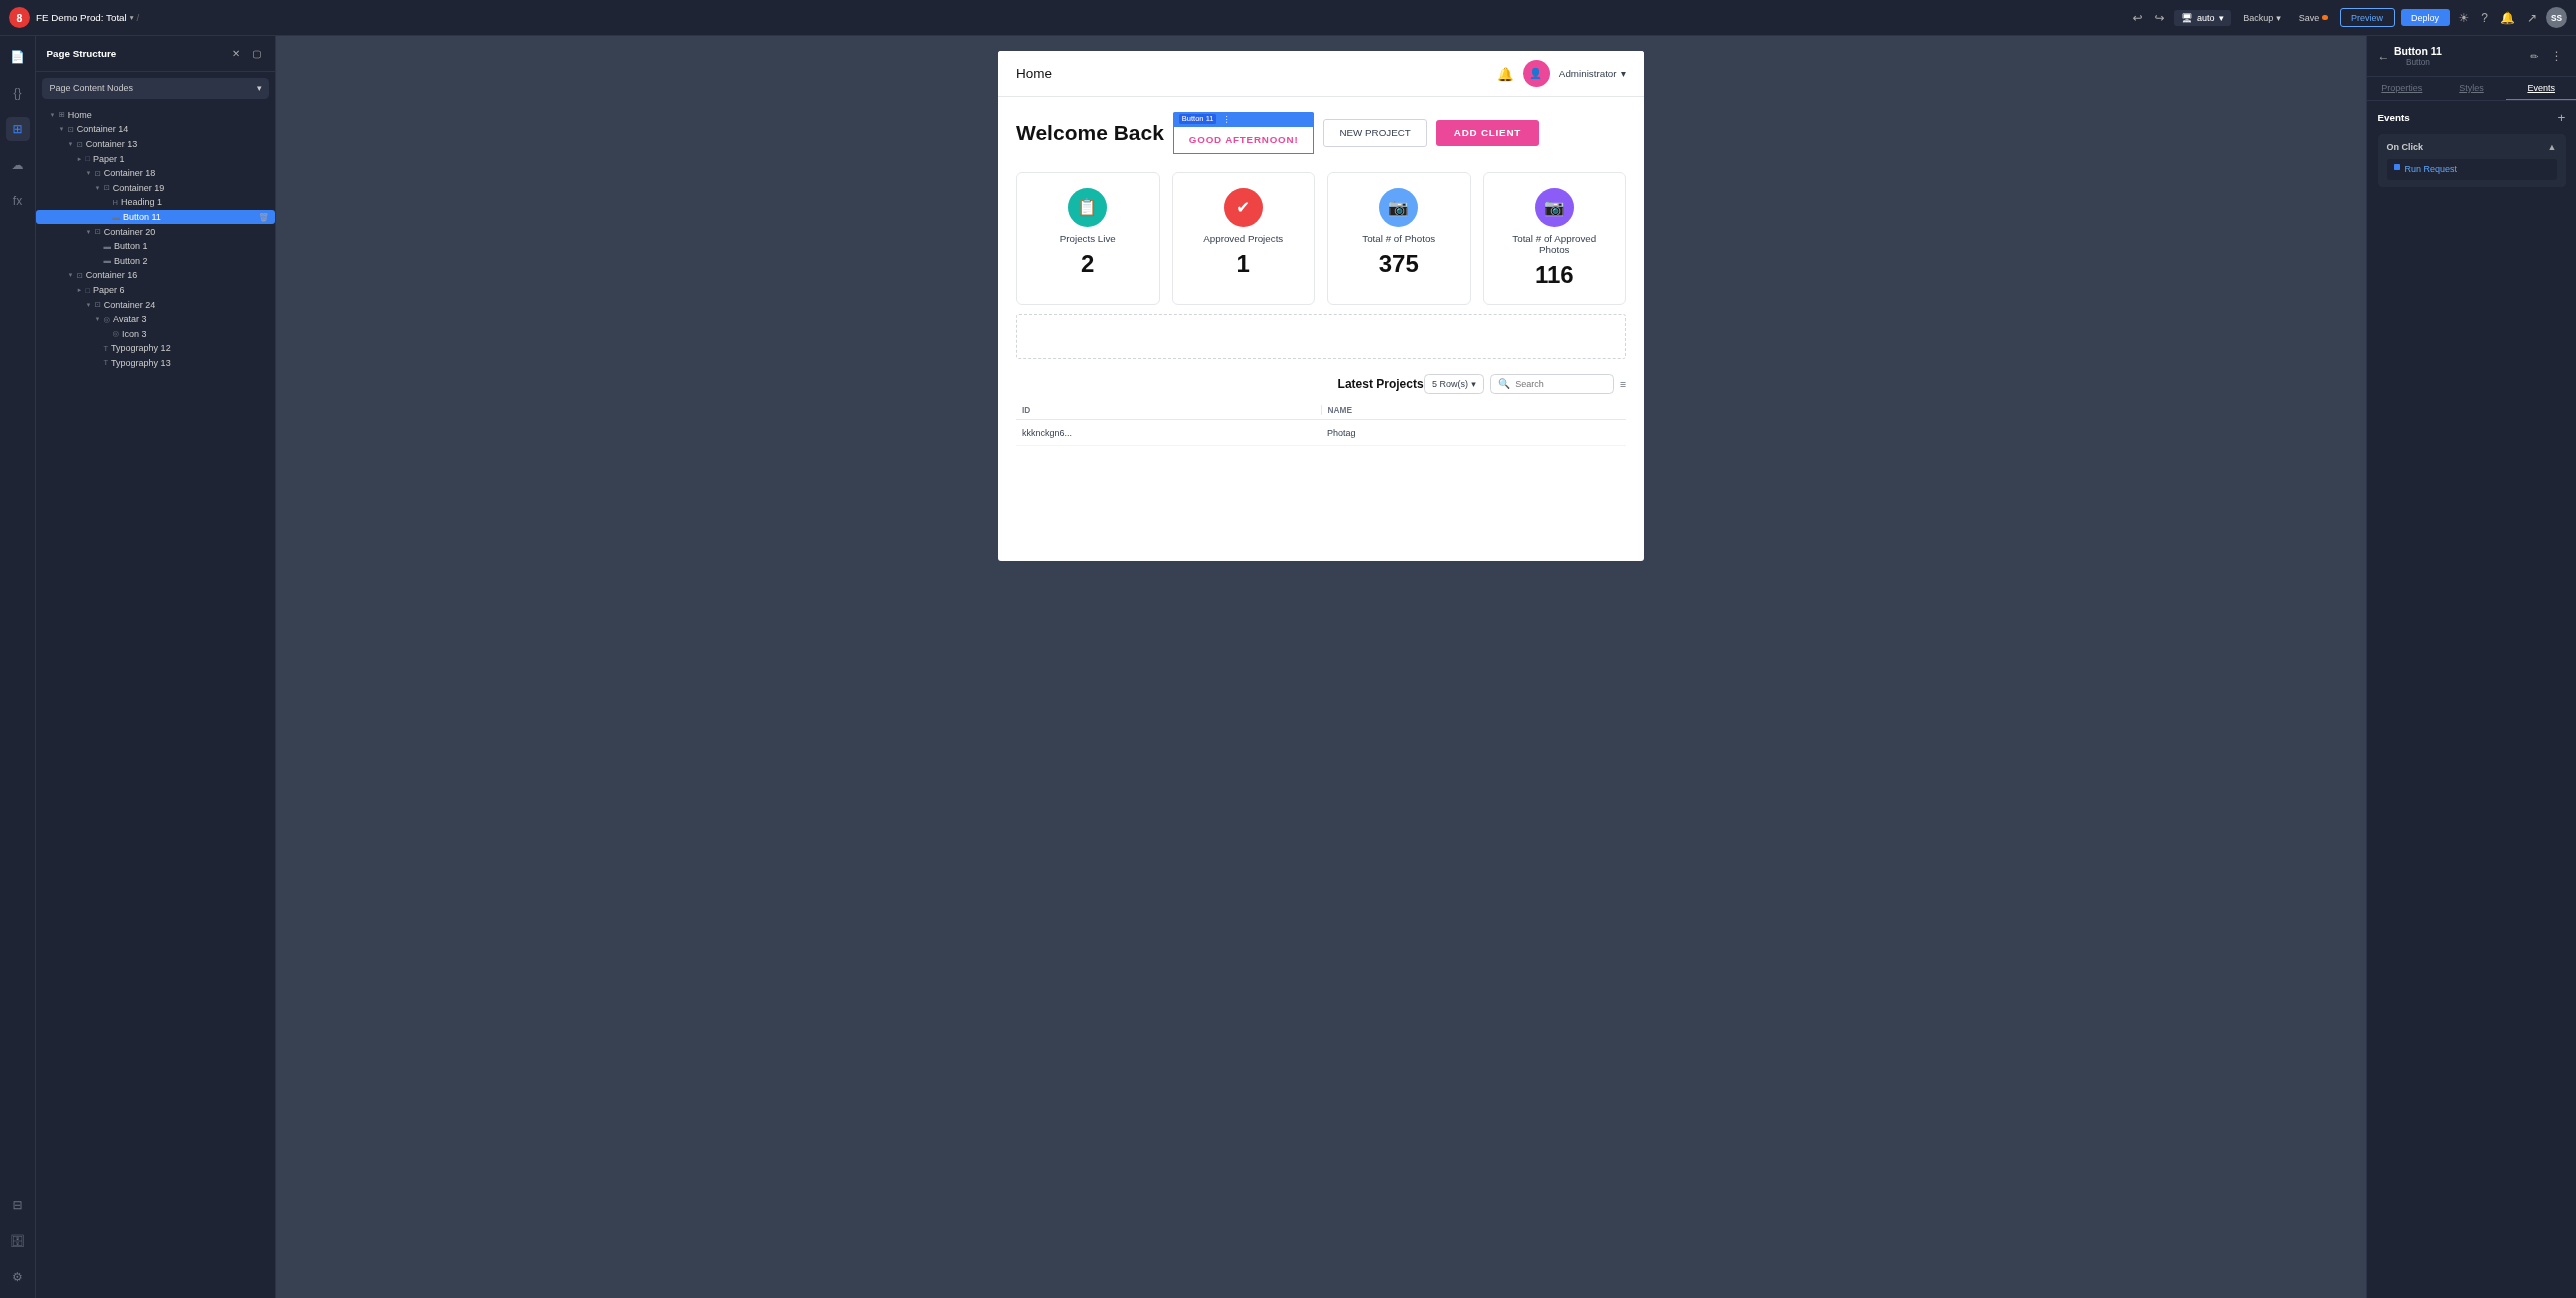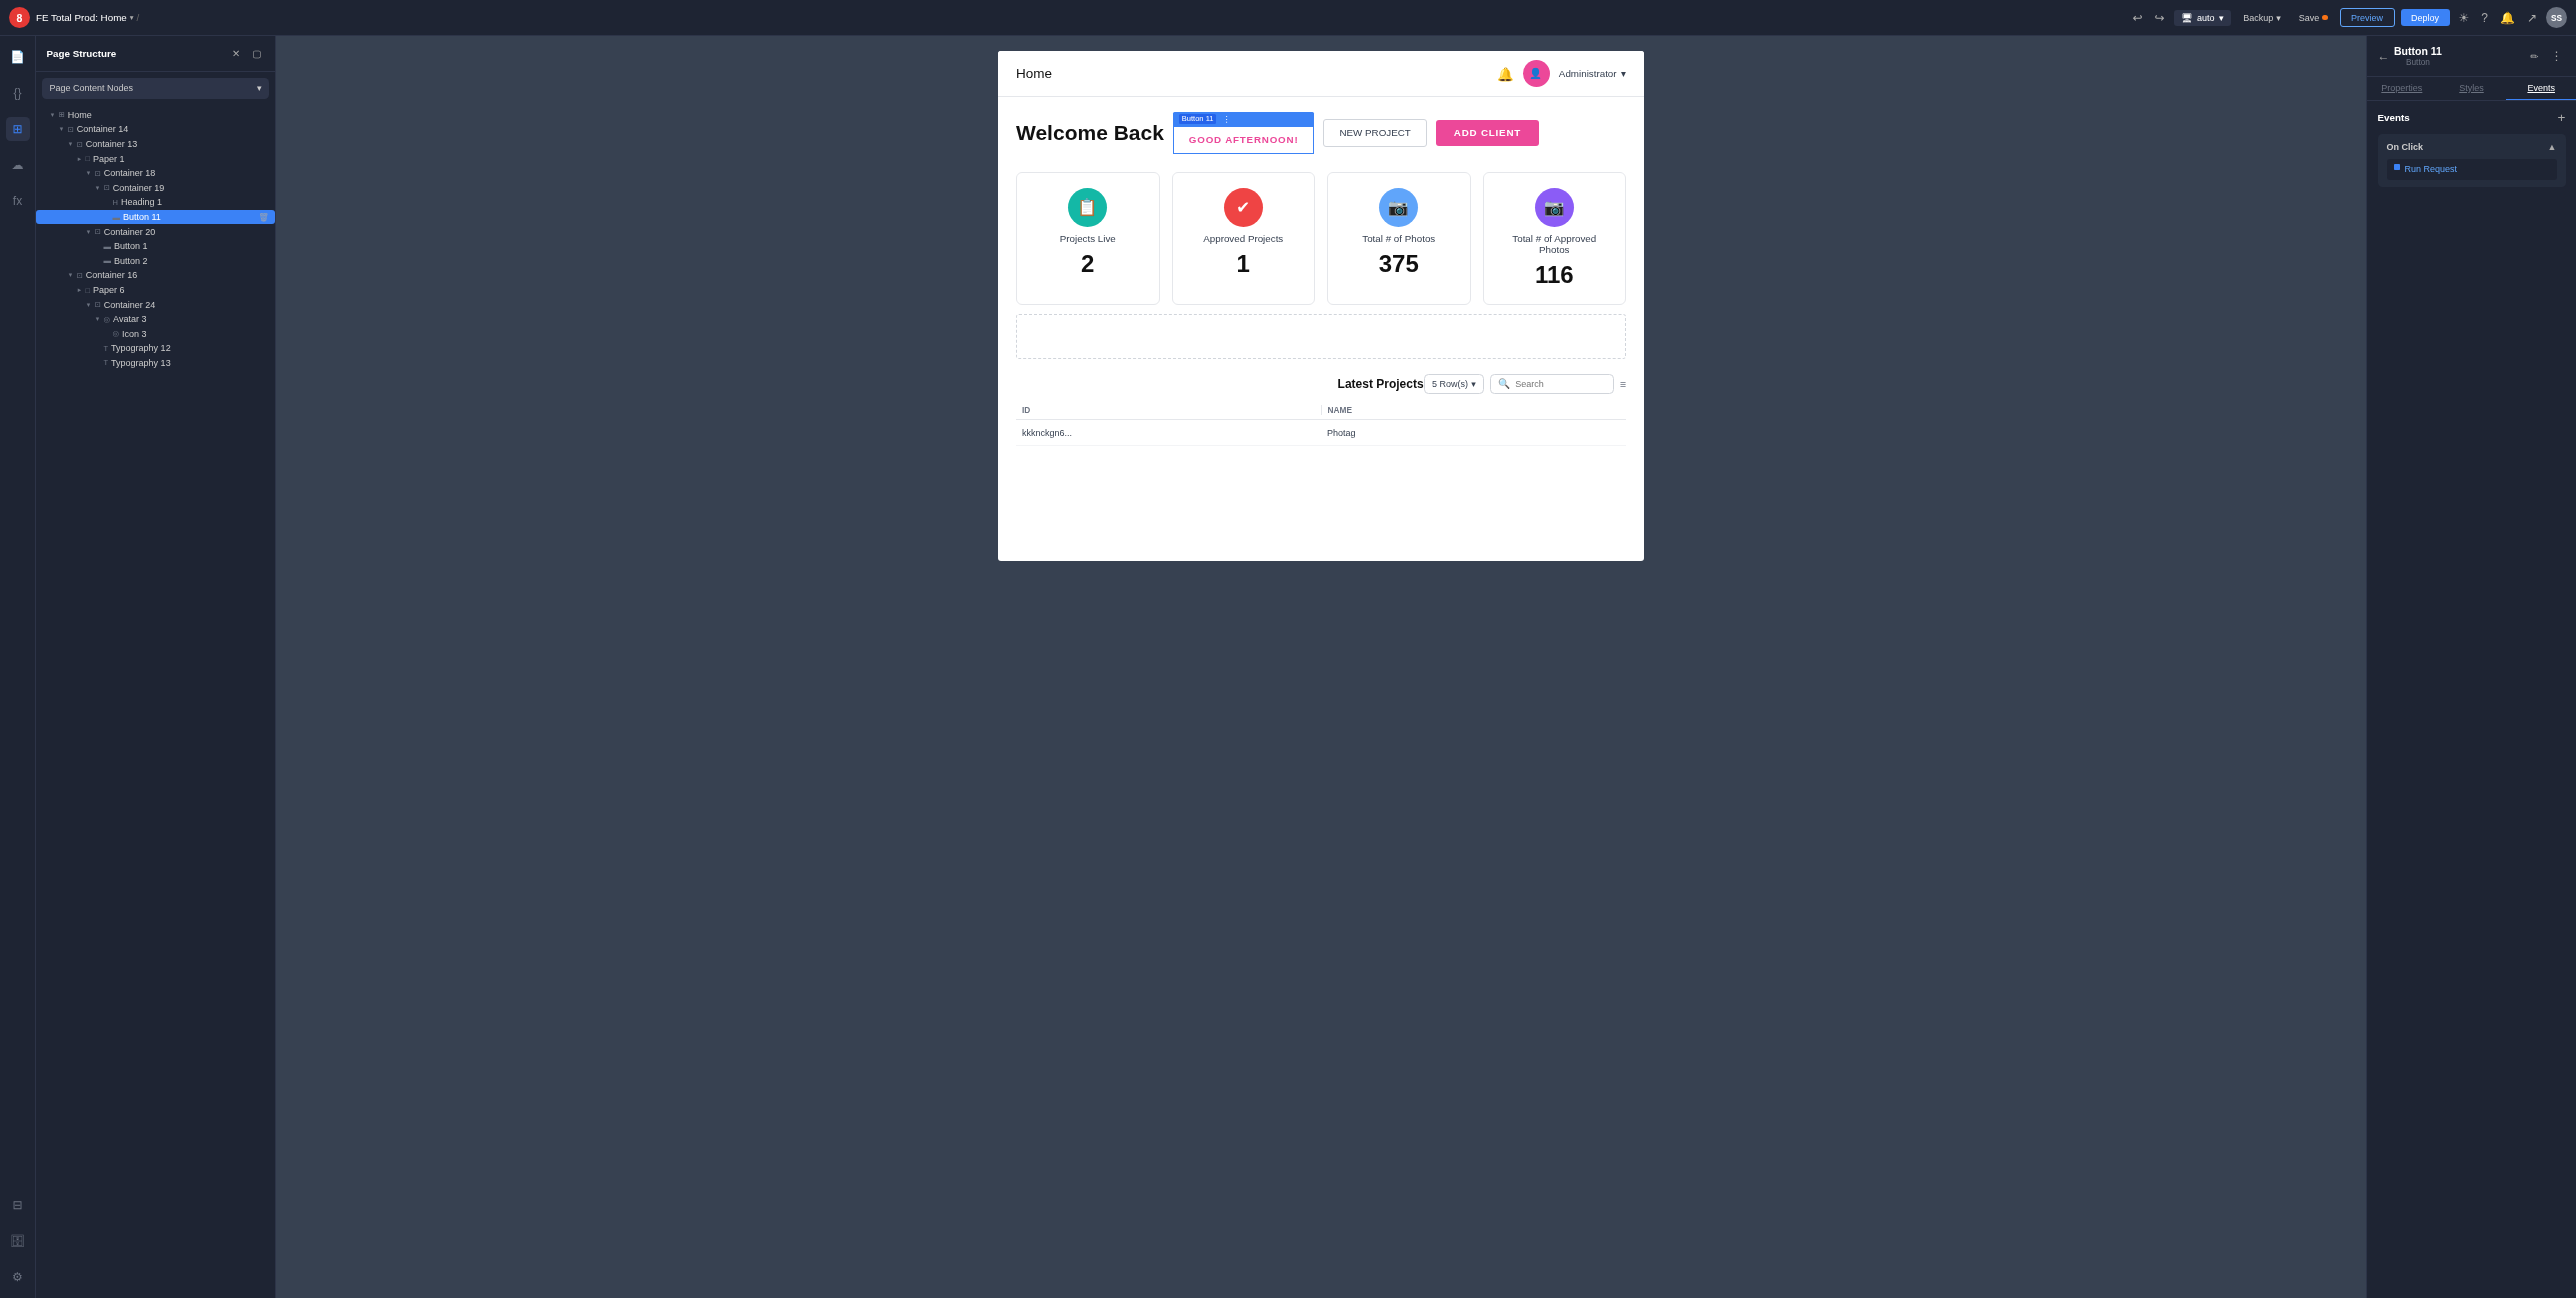--- a/index.html
+++ b/index.html
@@ -126,21 +126,21 @@
     .on-click-chevron { color: #aaa; font-size: 9px; }
     .run-request-item { display: flex; gap: 4.5px; background: #1e2433; border-radius: 3px; padding: 5.3px 7.5px; font-size: 9px; color: #60a5fa; }
     .run-request-dot { width: 6px; height: 6px; background: #3b82f6; border-radius: 0.8px; flex-shrink: 0; }
   </style>
 </head>
 <body>
 
 <div class="topbar">
   <div class="topbar-logo">8</div>
   <div class="topbar-title">
-    <span>FE Total Prod: Home</span>
+    <span>FE Demo Prod: Total</span>
     <span class="chevron">▾</span>
     <span class="slash">/</span>
   </div>
   <div class="topbar-spacer"></div>
   <div class="topbar-center">
     <button class="undo-btn">↩</button>
     <button class="redo-btn">↪</button>
     <button class="device-selector">
       <span>🖥</span>
       <span>auto</span>

